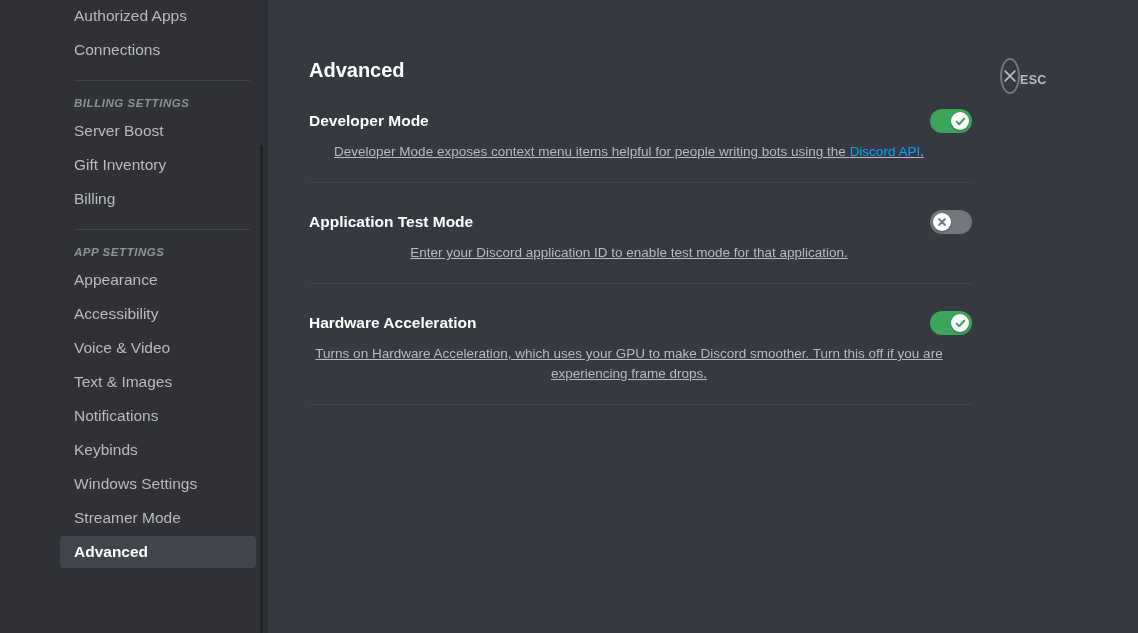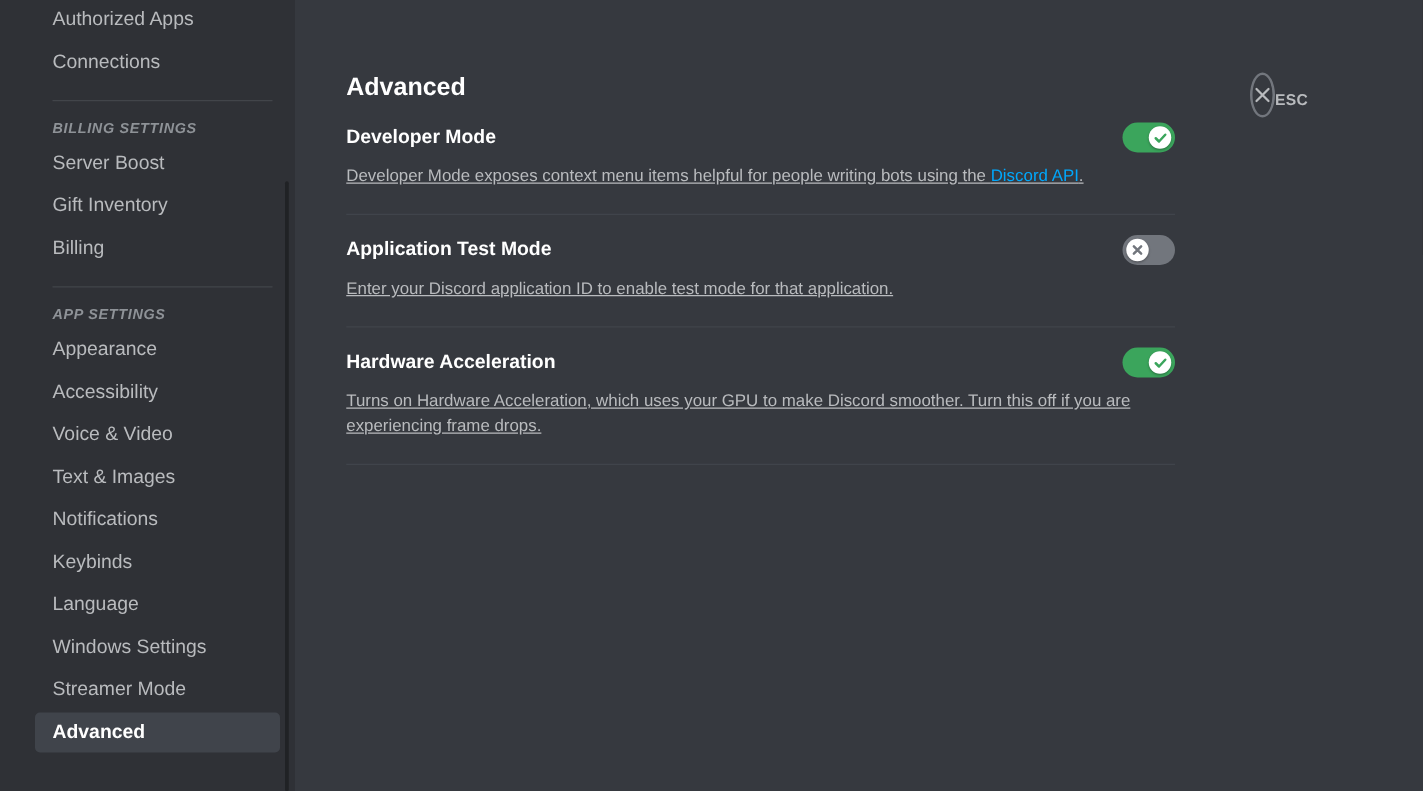--- a/index.html
+++ b/index.html
@@ -25,20 +25,21 @@
 
   
   .sidebar {
     position: relative;
     width: 236px;
     height: 633px;
     background: #2f3136;
     box-sizing: border-box;
     overflow: hidden;
     flex: 0 0 236px;
+    margin-left: 32px;
   }
   .sidebar-inner {
     position: absolute;
     top: 0;
     left: 0;
     width: 236px;
   }
   .nav-item {
     position: relative;
     margin: 0 12px 0 28px;
@@ -129,21 +130,22 @@
     color: #ffffff;
     font-size: 20px;
     font-weight: bold;
     line-height: 24px;
     margin-top: 58px;
     margin-bottom: 0;
   }
 
   .setting {
     position: relative;
-    margin-top: 16px;
+    margin-top: 27px;
+    text-align: center;
   }
   .setting-row {
     display: flex;
     align-items: center;
     justify-content: space-between;
     min-height: 24px;
   }
   .setting-title {
     color: #ffffff;
     font-size: 15.5px;
@@ -272,23 +274,20 @@
         </div>
         <div class="nav-gap-2"></div>
         <div class="nav-item">
           <span class="nav-label">Notifications</span>
         </div>
         <div class="nav-gap-2"></div>
         <div class="nav-item">
           <span class="nav-label">Keybinds</span>
         </div>
         <div class="nav-gap-2"></div>
-        <div class="nav-item">
-          <span class="nav-label">Language</span>
-        </div>
         <div class="nav-gap-2"></div>
         <div class="nav-item">
           <span class="nav-label">Windows Settings</span>
         </div>
         <div class="nav-gap-2"></div>
         <div class="nav-item">
           <span class="nav-label">Streamer Mode</span>
         </div>
         <div class="nav-gap-2"></div>
         <div class="nav-item active">

